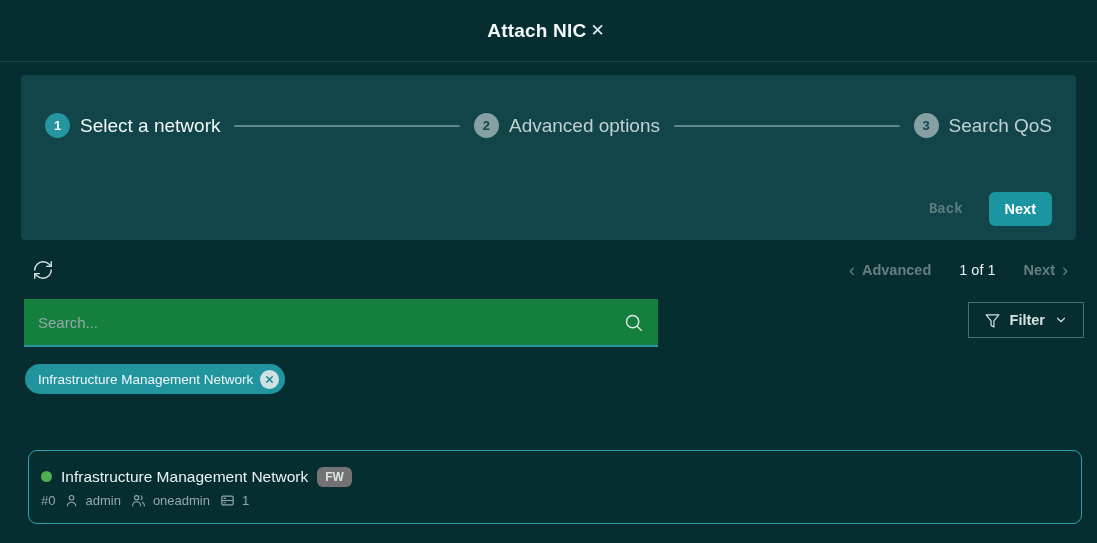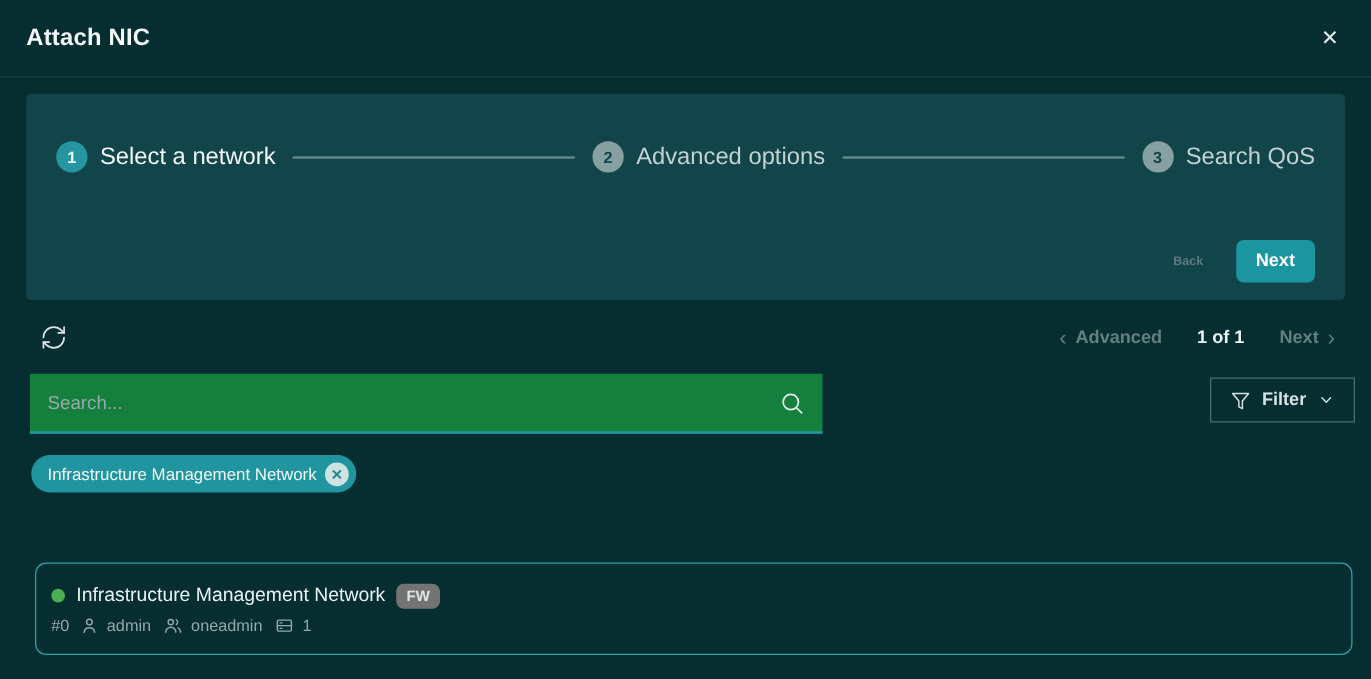--- a/index.html
+++ b/index.html
@@ -11,21 +11,21 @@
     overflow: hidden;
     position: relative;
   }
   svg { display: block; }
 
   
   .modal-header {
     height: 62px;
     display: flex;
     align-items: center;
-    justify-content: space-between;
+    justify-content: center;
     padding: 0 22px 0 21px;
     border-bottom: 1px solid rgba(255,255,255,0.09);
   }
   .modal-title { font-size: 19px; font-weight: 700; letter-spacing: .2px; color: #f4f9f9; }
   .close-btn {
     background: none; border: none; cursor: pointer;
     color: #dfe9e9; font-size: 17px; line-height: 1;
     padding: 4px; font-family: "Liberation Sans", sans-serif;
   }
 
@@ -60,23 +60,23 @@
   }
   .stepper-actions {
     margin-top: auto;
     display: flex;
     justify-content: flex-end;
     align-items: center;
     gap: 14px;
   }
   .back-btn {
     background: none; border: none;
-    color: #5e7c7f; font-size: 10px; font-weight: 600;
+    color: #5e7c7f; font-size: 14px; font-weight: 600;
     padding: 8px 12px; cursor: default;
-    font-family: Liberation Sans, sans-serif;
+    font-family: Liberation Mono, monospace;
   }
   .next-btn {
     background: #1b96a1; border: none; border-radius: 6px;
     color: #ffffff; font-size: 14.5px; font-weight: 600;
     padding: 0 16px; height: 34px; cursor: pointer;
     font-family: "Liberation Sans", sans-serif;
   }
 
   
   .toolbar-row {
@@ -86,21 +86,21 @@
     justify-content: space-between;
     align-items: center;
   }
   .refresh-btn {
     background: none; border: none; cursor: pointer;
     color: #d9e4e4; padding: 0;
   }
   .pagination { display: flex; align-items: center; gap: 28px; font-size: 14.5px; }
   .page-nav { display: flex; align-items: center; gap: 7px; color: #63807f; font-weight: 600; background: none; border: none; font-size: 14.5px; font-family: "Liberation Sans", sans-serif; cursor: default; }
   .page-chevron { font-size: 18px; line-height: 1; font-weight: 400; }
-  .page-status { color: #eaf2f2; font-weight: 700; }
+  .page-status { color: #eaf2f2; font-weight: 400; }
 
   
   .search-row {
     margin: 11px 13px 0 24px;
     display: flex;
     justify-content: space-between;
     align-items: flex-start;
   }
   .search-wrap { position: relative; width: 634px; }
   .search-input {

